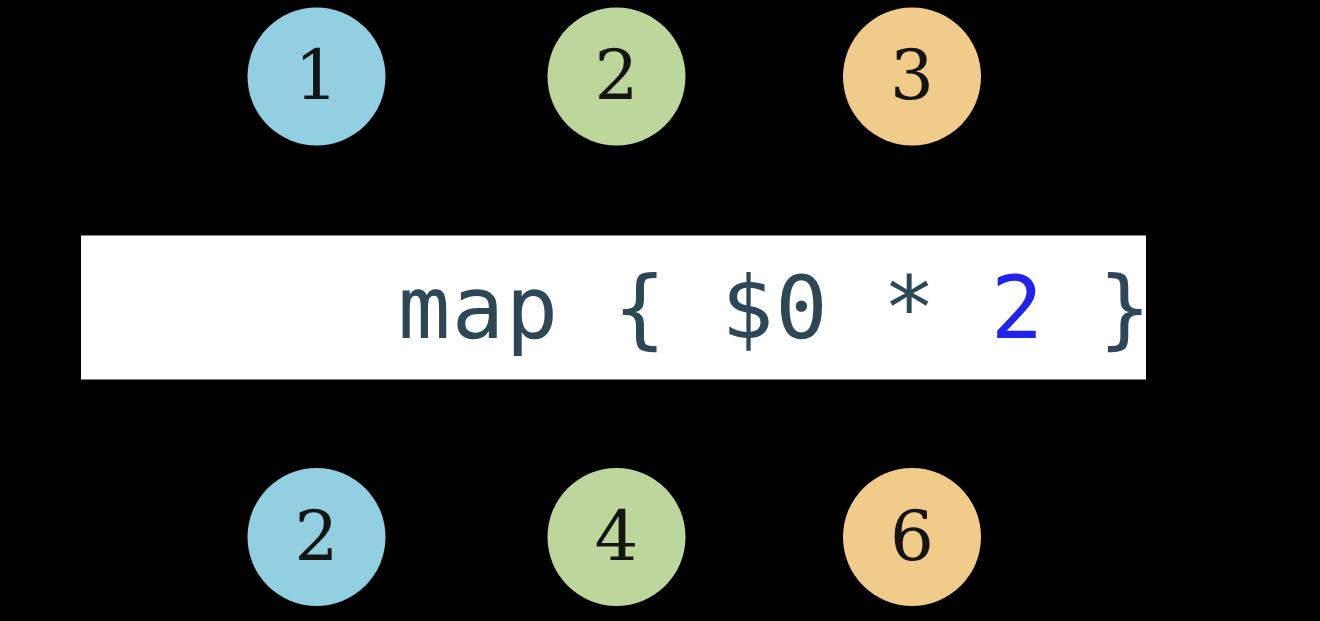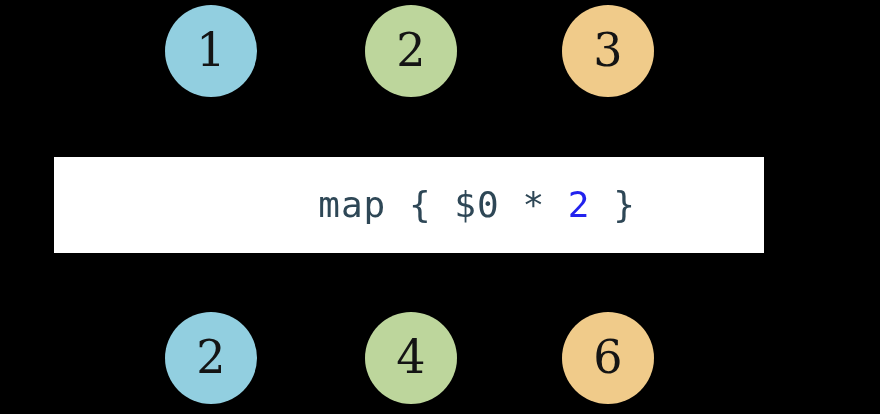--- a/index.html
+++ b/index.html
@@ -60,21 +60,21 @@
     top: 157px;
     width: 710px;
     height: 96px;
     background: #FFFFFF;
     display: flex;
     align-items: center;
     justify-content: center;
   }
   .code-text {
     font-family: "DejaVu Sans Mono", monospace;
-    font-size: 36px;
+    font-size: 58px;
     line-height: 1;
     color: #2E4756;
     white-space: pre;
     letter-spacing: 1px;
   }
   .code-text .tok-literal {
     color: #2222EE;
   }
 </style>
 </head>

